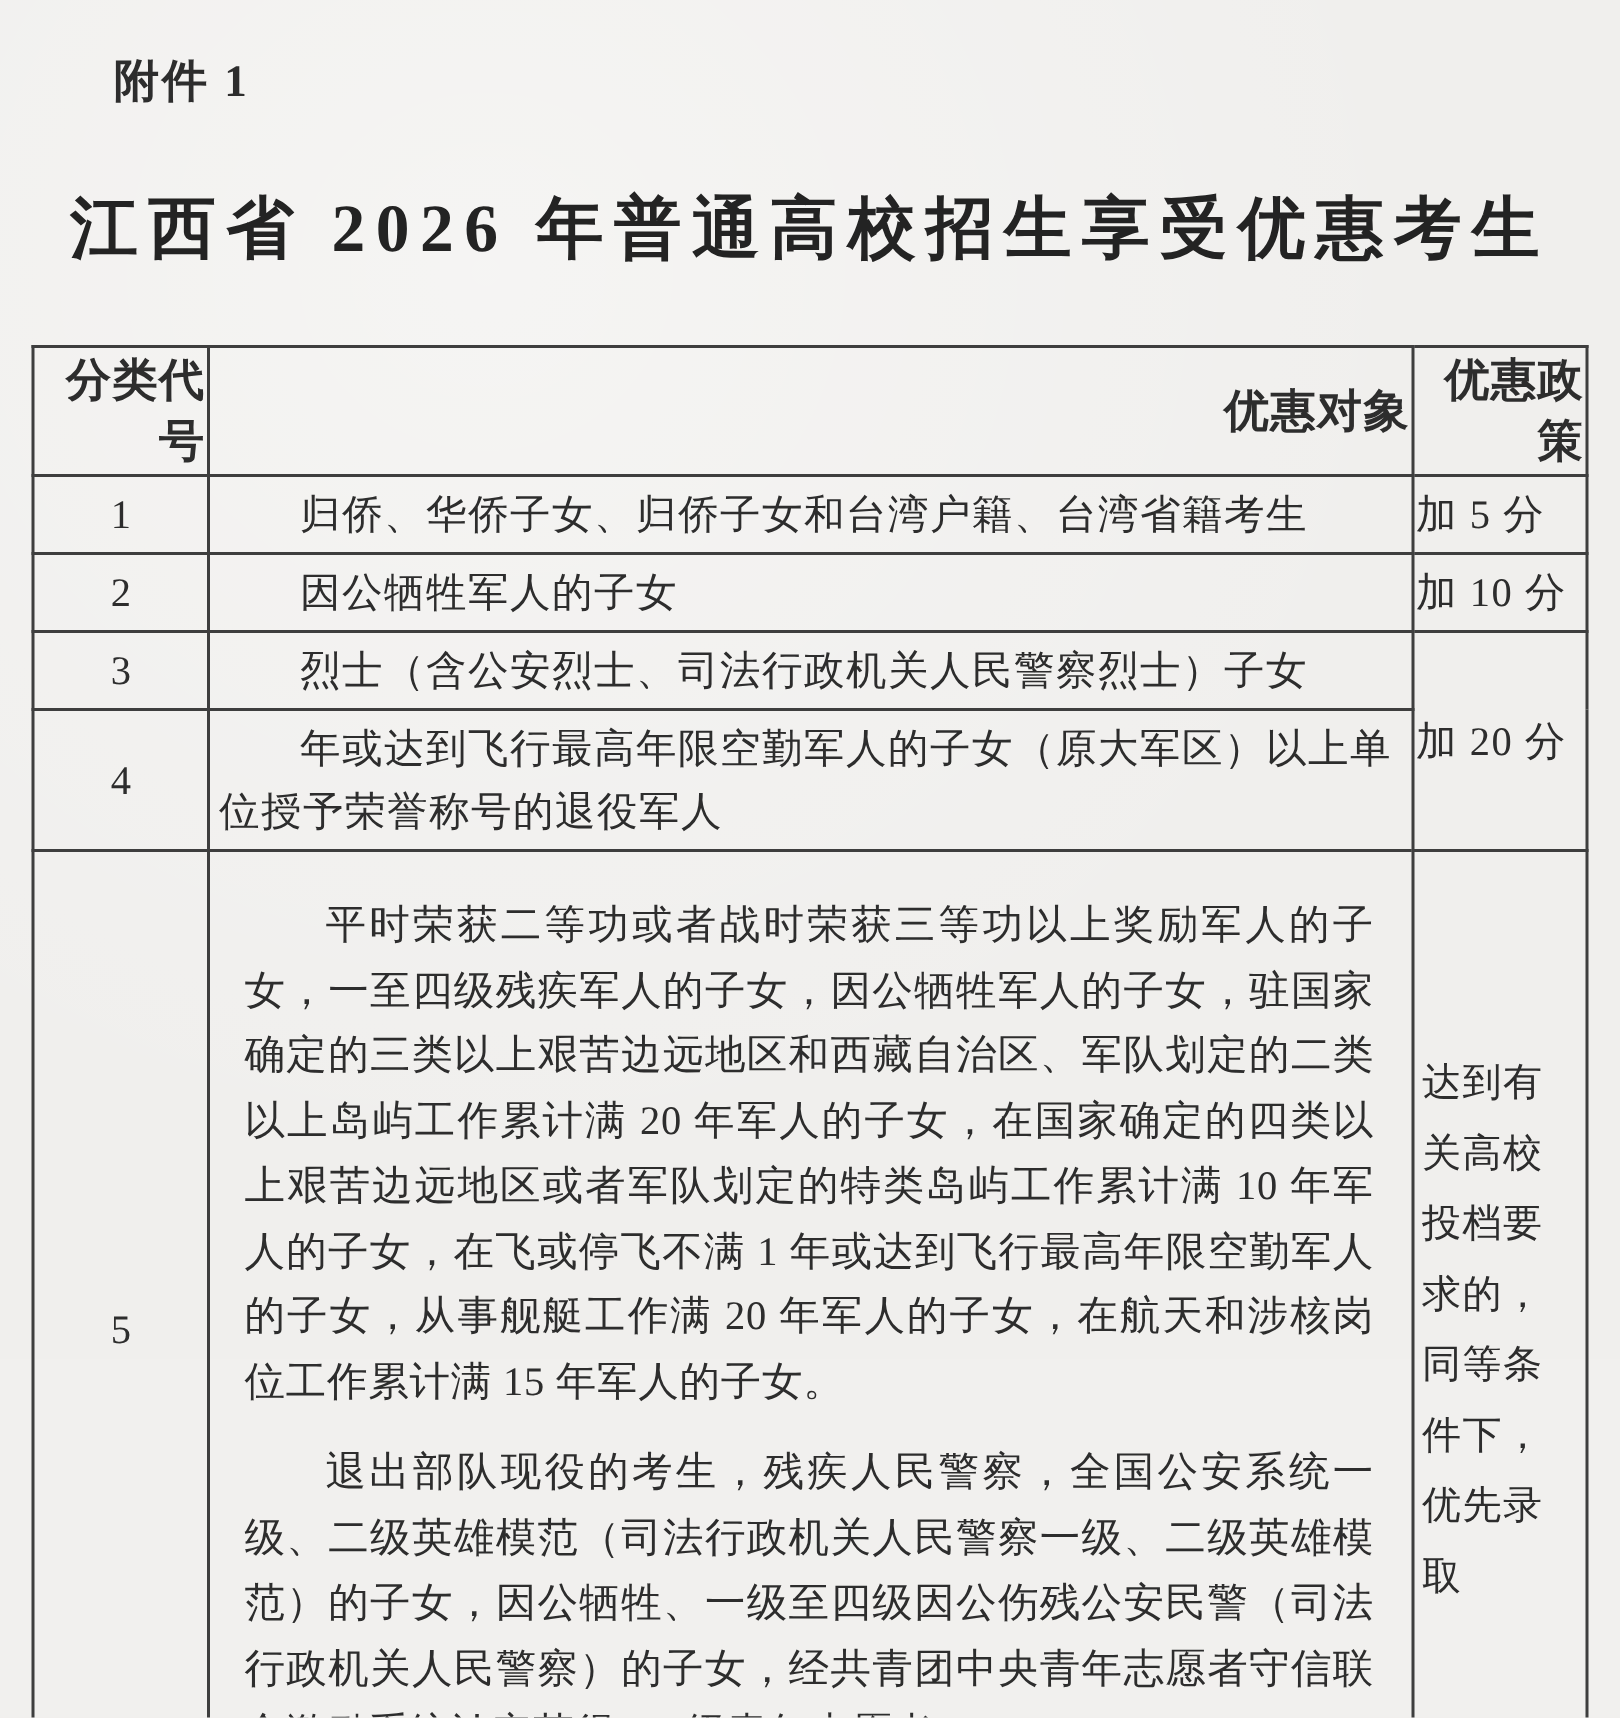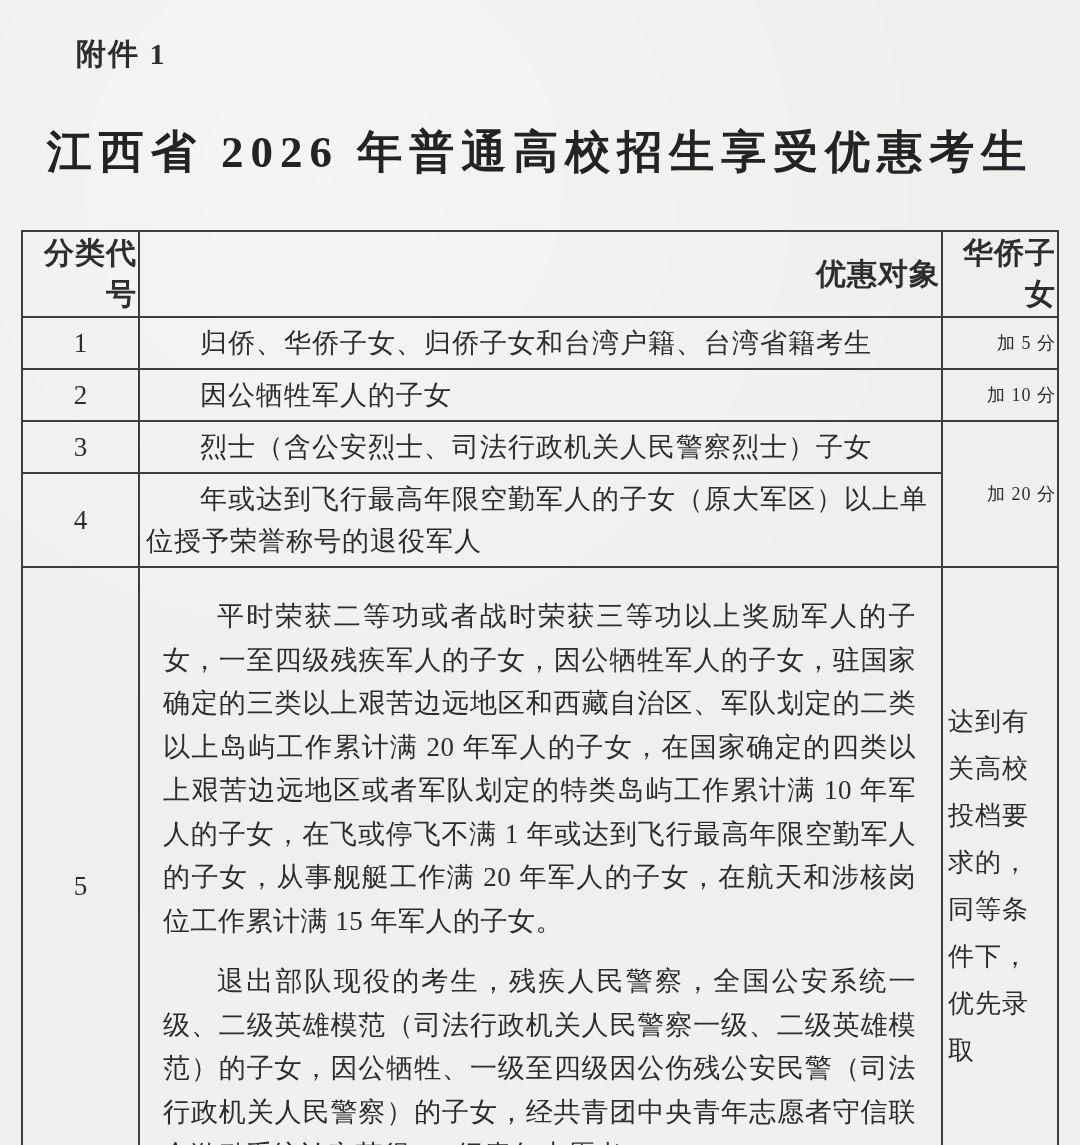--- a/index.html
+++ b/index.html
@@ -85,22 +85,22 @@
     vertical-align: middle;
   }
   td.target-long p {
     margin: 17px;
     text-indent: 2em;
     line-height: 43.5px;
     text-align: justify;
     letter-spacing: 0.5px;
   }
   td.policy {
-    text-align: right;
-    font-size: 18px;
+    text-align: left;
+    font-size: 27px;
     letter-spacing: 1px;
     margin-left: 20px;
   }
   td.policy-long {
     font-size: 26px;
     text-align: left;
     padding: 0 5px;
     line-height: 47px;
     letter-spacing: 1px;
   }
@@ -119,21 +119,21 @@
   <table class="doc-table">
     <colgroup>
       <col class="c-code">
       <col class="c-target">
       <col class="c-policy">
     </colgroup>
     <thead>
       <tr>
         <th>分类代号</th>
         <th>优惠对象</th>
-        <th>华侨子女</th>
+        <th>优惠政策</th>
       </tr>
     </thead>
     <tbody>
       <tr class="r1">
         <td class="code">1</td>
         <td class="target">归侨、华侨子女、归侨子女和台湾户籍、台湾省籍考生</td>
         <td class="policy">加 5 分</td>
       </tr>
       <tr class="r2">
         <td class="code">2</td>

